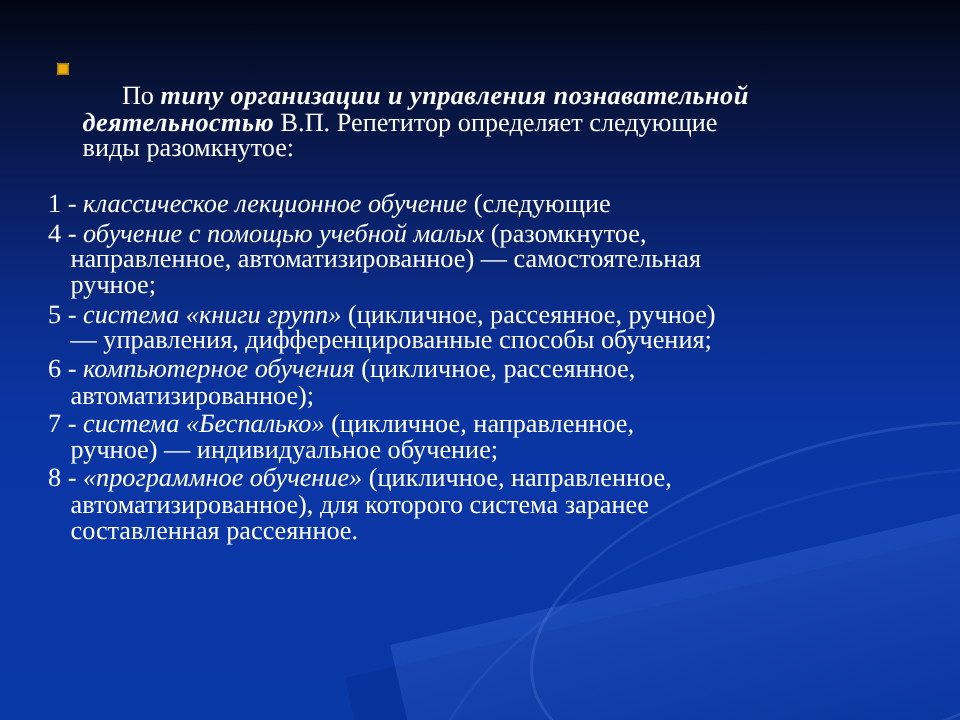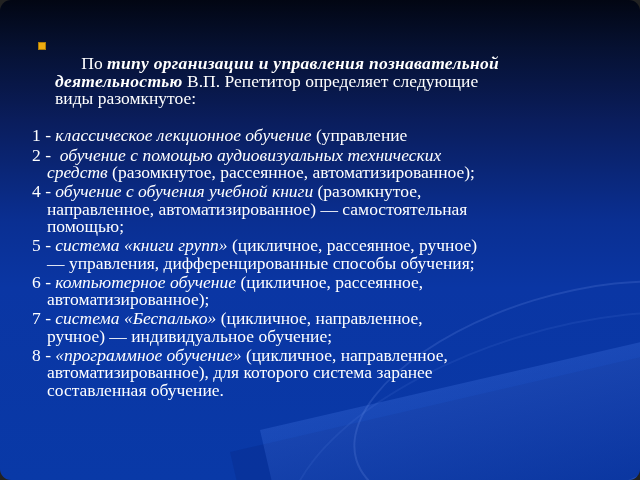--- a/index.html
+++ b/index.html
@@ -10,21 +10,20 @@
     overflow: hidden;
     font-family: "Liberation Serif", "DejaVu Serif", serif;
     color: #ffffff;
     background: linear-gradient(180deg,
       #020613 0%,
       #061132 10%,
       #0a1d5c 25%,
       #0a2f92 46%,
       #0a36a4 60%,
       #0939a7 100%);
-    border-radius: 11px;
   }
   
   .swoosh-band {
     position: absolute;
     left: 260px;
     top: 430px;
     width: 640px;
     height: 320px;
     background: linear-gradient(180deg, rgba(70,120,230,0.28) 0%, rgba(40,90,210,0.10) 40%, rgba(40,90,210,0.0) 100%);
     transform: rotate(-13deg);
@@ -102,22 +101,21 @@
   <div class="swoosh-band2"></div>
   <div class="swoosh-band"></div>
   <div class="swoosh-arc1"></div>
   <div class="swoosh-arc2"></div>
 
   <div class="content">
     <p class="para intro">
       <span class="bullet-sq"></span><span id="intro-lines"><span class="seg-r">По </span><span class="seg-bi">типу организации и управления познавательной</span><br><span class="seg-bi">деятельностью</span><span class="seg-r"> В.П. Репетитор определяет следующие</span><br><span class="seg-r">виды разомкнутое:</span></span>
     </p>
     <div id="items">
-        <p class="para item"><span class="seg-r">1 - </span><span class="seg-i">классическое лекционное обучение</span><span class="seg-r"> (управление</span><br></p>
-        <p class="para item"><span class="seg-r">2 -  </span><span class="seg-i">обучение с помощью аудиовизуальных технических</span><br><span class="seg-i">средств</span><span class="seg-r"> (разомкнутое, рассеянное, автоматизированное);</span></p>
-        <p class="para item"><span class="seg-r">4 - </span><span class="seg-i">обучение с обучения учебной книги</span><span class="seg-r"> (разомкнутое,</span><br><span class="seg-r">направленное, автоматизированное) — самостоятельная</span><br><span class="seg-r">помощью;</span></p>
+        <p class="para item"><span class="seg-r">1 - </span><span class="seg-i">классическое лекционное обучение</span><span class="seg-r"> (следующие</span><br></p>
+        <p class="para item"><span class="seg-r">4 - </span><span class="seg-i">обучение с помощью учебной малых</span><span class="seg-r"> (разомкнутое,</span><br><span class="seg-r">направленное, автоматизированное) — самостоятельная</span><br><span class="seg-r">ручное;</span></p>
         <p class="para item"><span class="seg-r">5 - </span><span class="seg-i">система «книги групп»</span><span class="seg-r"> (цикличное, рассеянное, ручное)</span><br><span class="seg-r">— управления, дифференцированные способы обучения;</span></p>
-        <p class="para item"><span class="seg-r">6 - </span><span class="seg-i">компьютерное обучение</span><span class="seg-r"> (цикличное, рассеянное,</span><br><span class="seg-r">автоматизированное);</span></p>
+        <p class="para item"><span class="seg-r">6 - </span><span class="seg-i">компьютерное обучения</span><span class="seg-r"> (цикличное, рассеянное,</span><br><span class="seg-r">автоматизированное);</span></p>
         <p class="para item"><span class="seg-r">7 - </span><span class="seg-i">система «Беспалько»</span><span class="seg-r"> (цикличное, направленное,</span><br><span class="seg-r">ручное) — индивидуальное обучение;</span></p>
-        <p class="para item"><span class="seg-r">8 - </span><span class="seg-i">«программное обучение»</span><span class="seg-r"> (цикличное, направленное,</span><br><span class="seg-r">автоматизированное), для которого система заранее</span><br><span class="seg-r">составленная обучение.</span></p>
+        <p class="para item"><span class="seg-r">8 - </span><span class="seg-i">«программное обучение»</span><span class="seg-r"> (цикличное, направленное,</span><br><span class="seg-r">автоматизированное), для которого система заранее</span><br><span class="seg-r">составленная рассеянное.</span></p>
       </div>
   </div>
 </div>
 
 </body></html>

